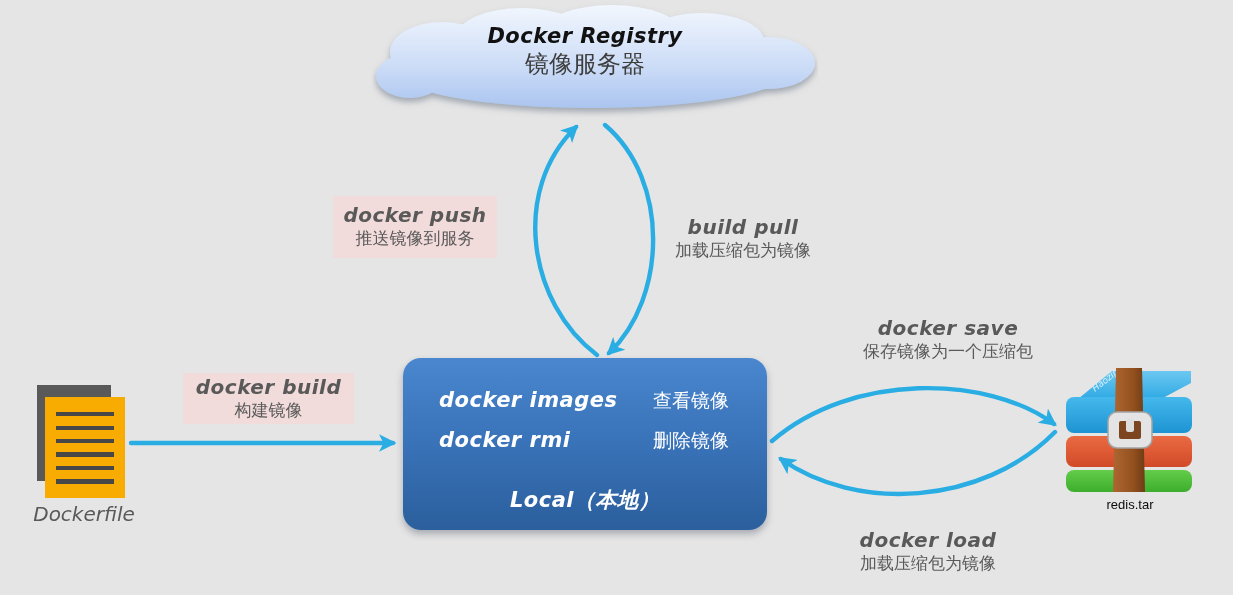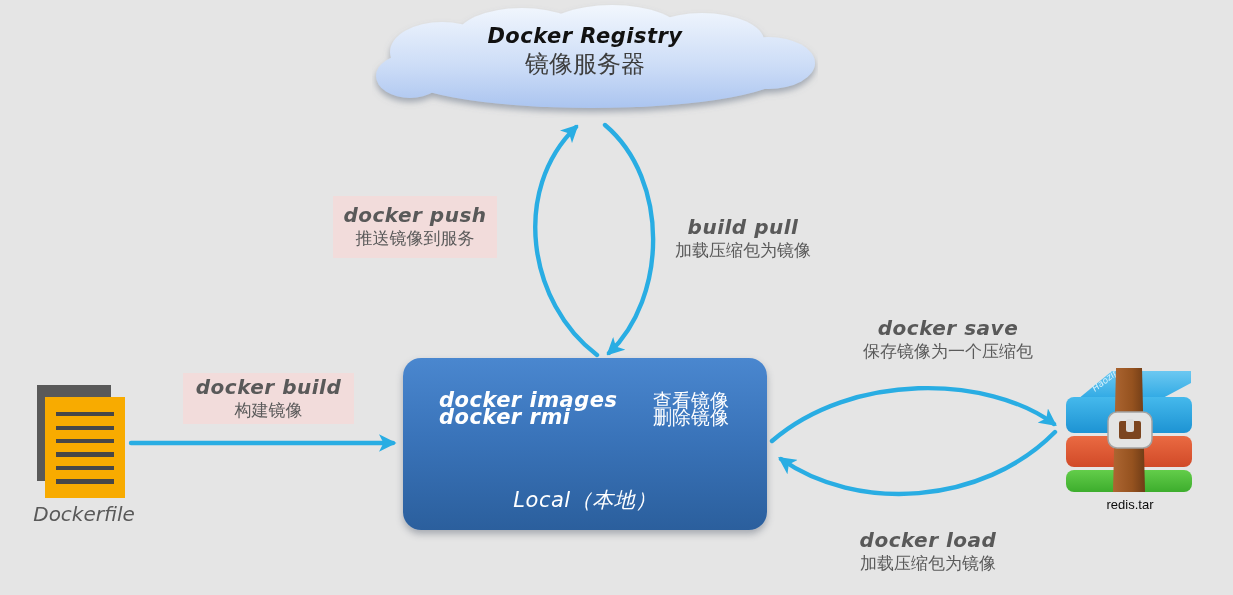--- a/index.html
+++ b/index.html
@@ -43,21 +43,21 @@
     position:absolute; left:36px; right:38px; display:flex;
     justify-content:space-between; align-items:baseline;
   }
   .local-row .en {
     font-family:"DejaVu Sans", sans-serif; font-style:italic; font-weight:700;
     font-size:21px; color:#fff; letter-spacing:.5px;
   }
   .local-row .zh { font-size:19px; color:#fff; }
   .local-footer {
     position:absolute; left:0; right:0; top:128px; text-align:center;
-    font-family:"DejaVu Sans", sans-serif; font-style:italic; font-weight:400;
+    font-family:"DejaVu Sans", sans-serif; font-style:italic; font-weight:700;
     font-size:21px; color:#fff; letter-spacing:.5px;
   }
 
   
   .dockerfile { left:30px; top:383px; width:115px; height:150px; }
   .doc-back { position:absolute; left:7px; top:2px; width:74px; height:96px; background:#595959; }
   .doc-front { position:absolute; left:15px; top:14px; width:80px; height:101px; background:#f8ab00; }
   .doc-lines {
     position:absolute; left:11px; right:11px; top:15px; bottom:12px;
     background:repeating-linear-gradient(180deg,#474747 0 4px, transparent 4px 13.5px);
@@ -142,21 +142,21 @@
   <div class="abs edge-label" style="left:828px; top:528px; width:200px;">
     <div class="en">docker load</div>
     <div class="zh">加载压缩包为镜像</div>
   </div>
 
   <div class="abs local-box">
     <div class="local-row" style="top:30px;">
       <span class="en">docker images</span>
       <span class="zh">查看镜像</span>
     </div>
-    <div class="local-row" style="top:47px;gap:24px;">
+    <div class="local-row" style="top:70px;gap:24px;">
       <span class="en">docker rmi</span>
       <span class="zh">删除镜像</span>
     </div>
     <div class="local-footer">Local（本地）</div>
   </div>
 
   <div class="abs dockerfile">
     <div class="doc-back"></div>
     <div class="doc-front">
       <div class="doc-lines"></div>

